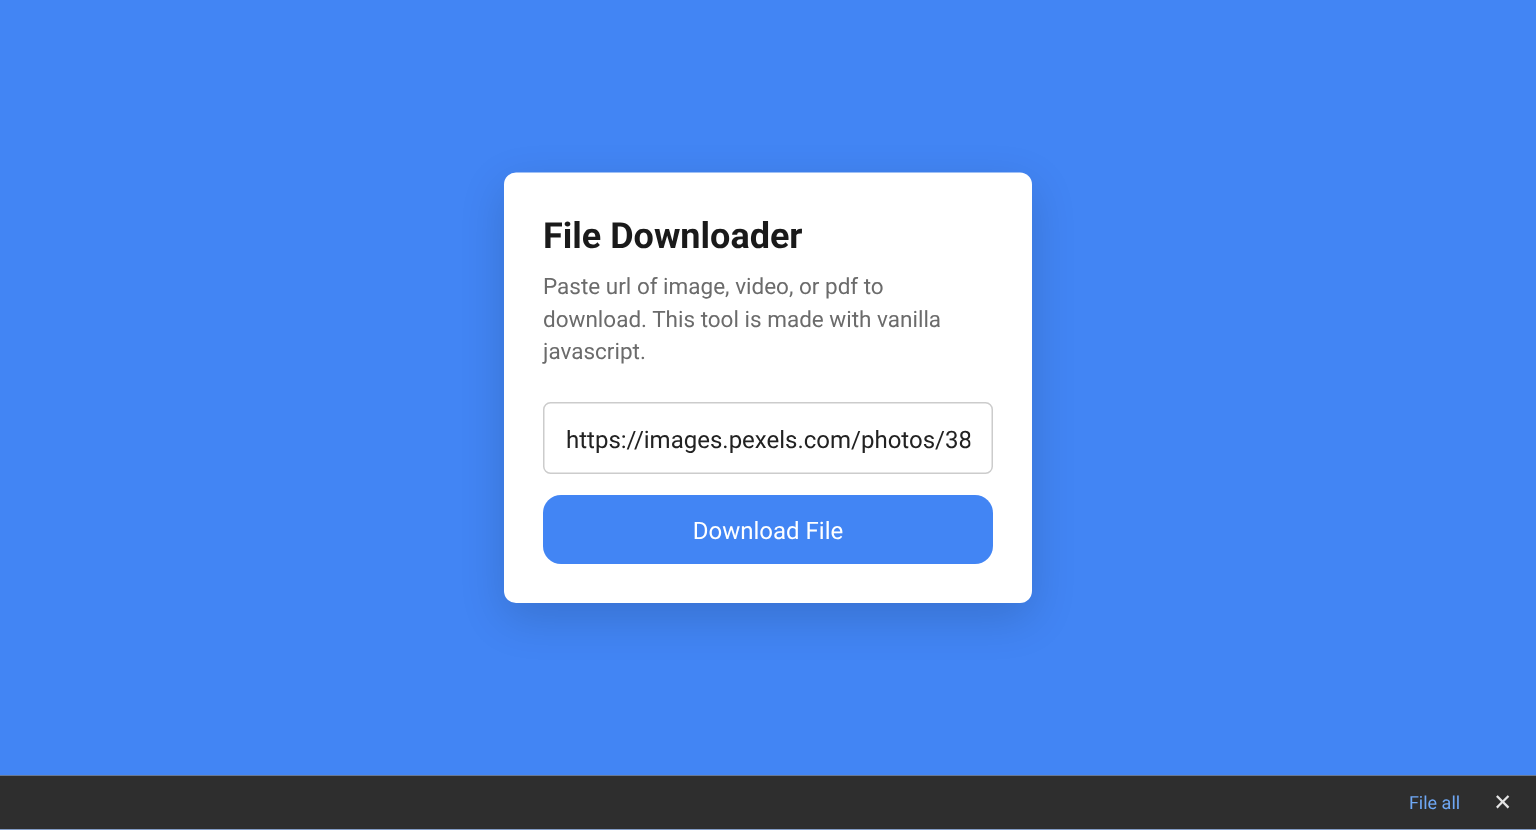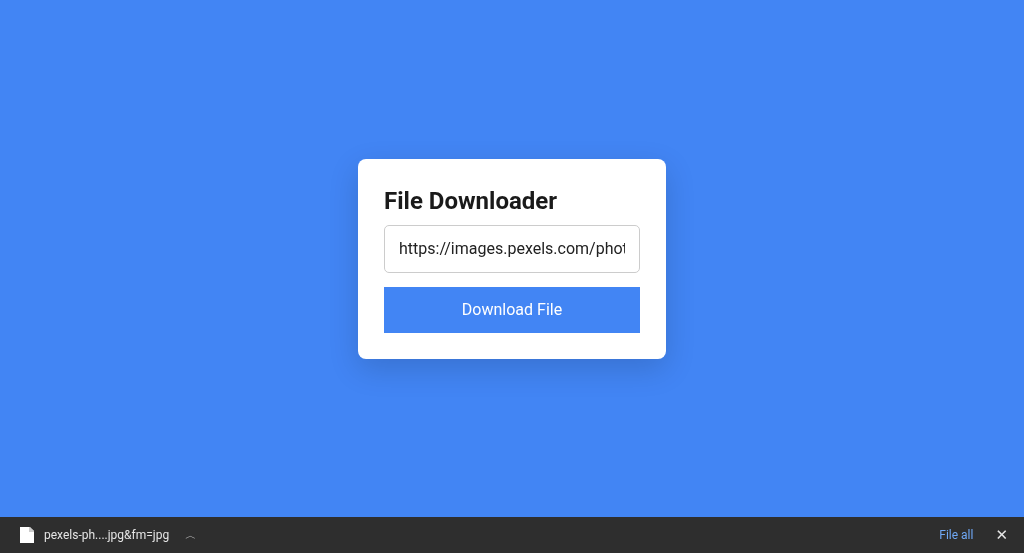--- a/index.html
+++ b/index.html
@@ -17,21 +17,21 @@
     .page-bg {
       width: 100%;
       height: 517px;
       background: #4285f4;
       display: flex;
       align-items: center;
       justify-content: center;
     }
     .card {
       background: #fff;
-      width: 308px;
+      width: 352px;
       border-radius: 8px;
       padding: 28px 26px 26px 26px;
       box-shadow: 0 10px 30px rgba(0,0,0,0.15);
     }
     .card-title {
       font-size: 24px;
       font-weight: 700;
       color: #1a1a1a;
       margin-bottom: 10px;
     }
@@ -51,21 +51,21 @@
       border-radius: 5px;
       outline: none;
       margin-bottom: 14px;
     }
     .download-btn {
       width: 100%;
       height: 46px;
       background: #4285f4;
       color: #fff;
       border: none;
-      border-radius: 0;
+      border-radius: 12px;
       font-size: 16px;
       cursor: pointer;
     }
     .download-bar {
       position: absolute;
       bottom: 0;
       left: 0;
       width: 100%;
       height: 36px;
       background: #2e2e2e;
@@ -121,27 +121,23 @@
       cursor: pointer;
       padding: 0 4px;
     }
   </style>
 </head>
 <body>
 
 <div class="page-bg">
   <div class="card">
     <h1 class="card-title">File Downloader</h1>
+    <p class="card-desc">Paste url of image, video, or pdf to download. This tool is made with vanilla javascript.</p>
     <input type="text" class="url-input" value="https://images.pexels.com/photos/3844788" style="">
     <button class="download-btn">Download File</button>
   </div>
 </div>
 
 <div class="download-bar">
-  <div class="download-item">
-    <span class="file-icon"></span>
-    <span class="download-filename">pexels-ph....jpg&amp;fm=jpg</span>
-    <span class="chevron-up">︿</span>
-  </div>
   <div class="bar-spacer"></div>
   <span class="show-all">File all</span>
   <span class="close-x">✕</span>
 </div>
 
 </body></html>

